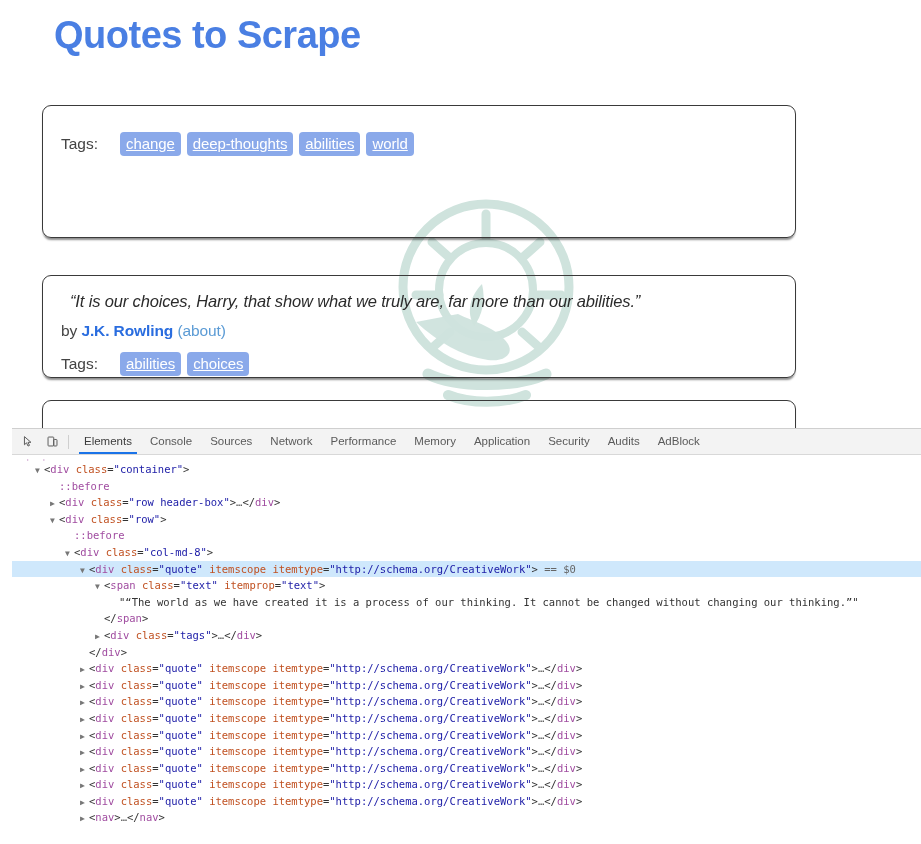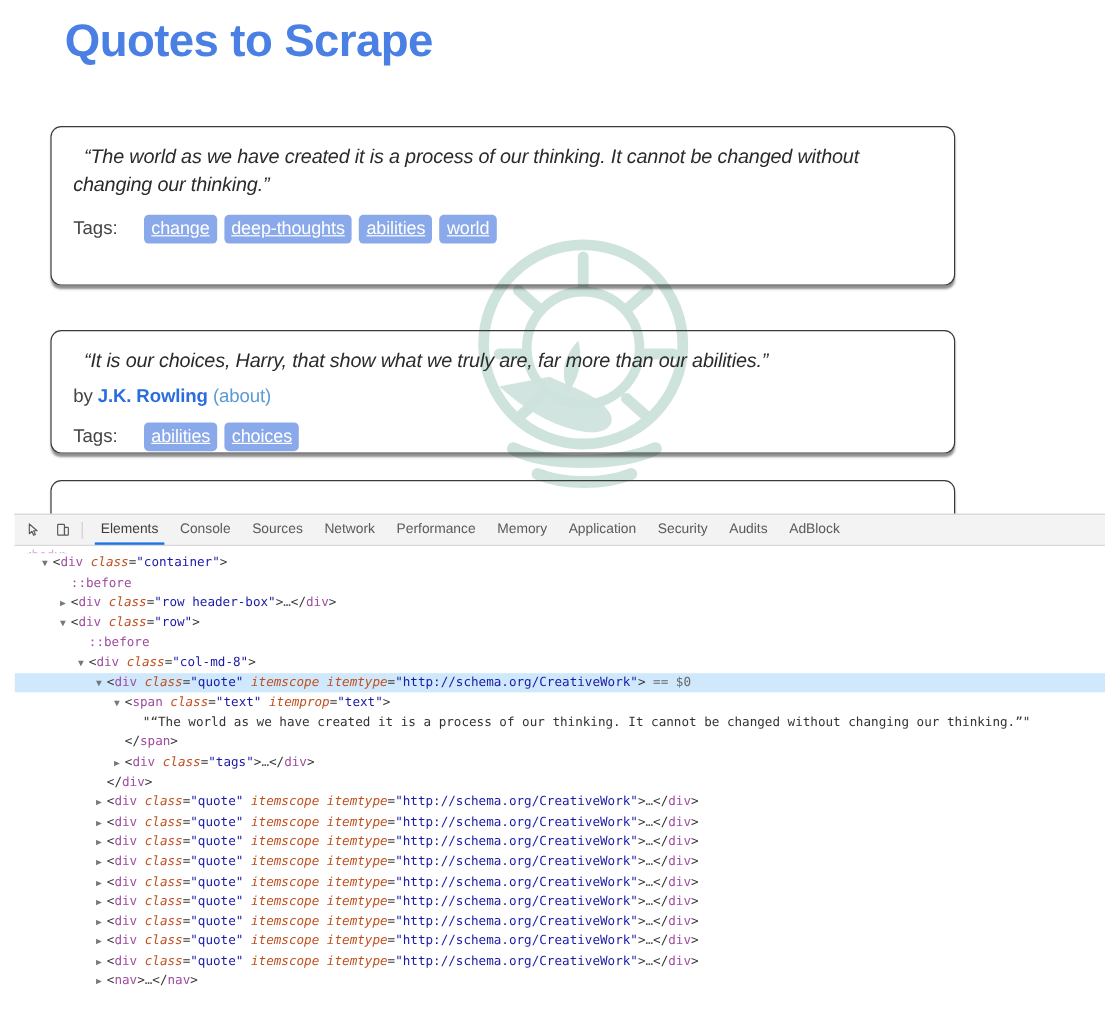--- a/index.html
+++ b/index.html
@@ -202,21 +202,21 @@
     white-space: pre;
   }
 
   .arrow {
     display: inline-block;
     width: 9px;
     color: #777;
     font-size: 8px;
   }
   .tag-n   { color: #a04ca0; }
-  .attr-n  { color: #c05020; font-style: italic; }
+  .attr-n  { color: #c05020; }
   .attr-v  { color: #1a1aa6; }
   .punct   { color: #333; }
   .pseudo  { color: #a04ca0; margin-top: 40px; }
   .textnode{ color: #333; }
   .dollar  { color: #666; }
   .ellip   { color: #555; }
 </style>
 </head>
 <body>
 
@@ -238,21 +238,20 @@
     <path d="M96 92 C84 104 80 120 88 134 C96 124 100 108 96 92 Z" fill="#cfe3dd"></path>
     <g stroke="#cfe3dd" stroke-linecap="round" fill="none">
       <path d="M42 182 C70 196 130 196 160 182" stroke-width="11"></path>
       <path d="M62 203 C84 212 118 212 140 203" stroke-width="10"></path>
     </g>
   </svg>
 
   <div id="site-title">Quotes to Scrape</div>
 
   <div class="quote-box" id="quote-box-1">
-    <div class="quote-text">“The world as we have created it is a process of our thinking. It cannot be changed without changing our thinking.”</div>
     <div class="tags-row">
       <span class="tags-label">Tags:</span>
       <a class="tag" href="#">change</a>
       <a class="tag" href="#">deep-thoughts</a>
       <a class="tag" href="#">abilities</a>
       <a class="tag" href="#">world</a>
     </div>
   </div>
 
   <div class="quote-box" id="quote-box-2">

